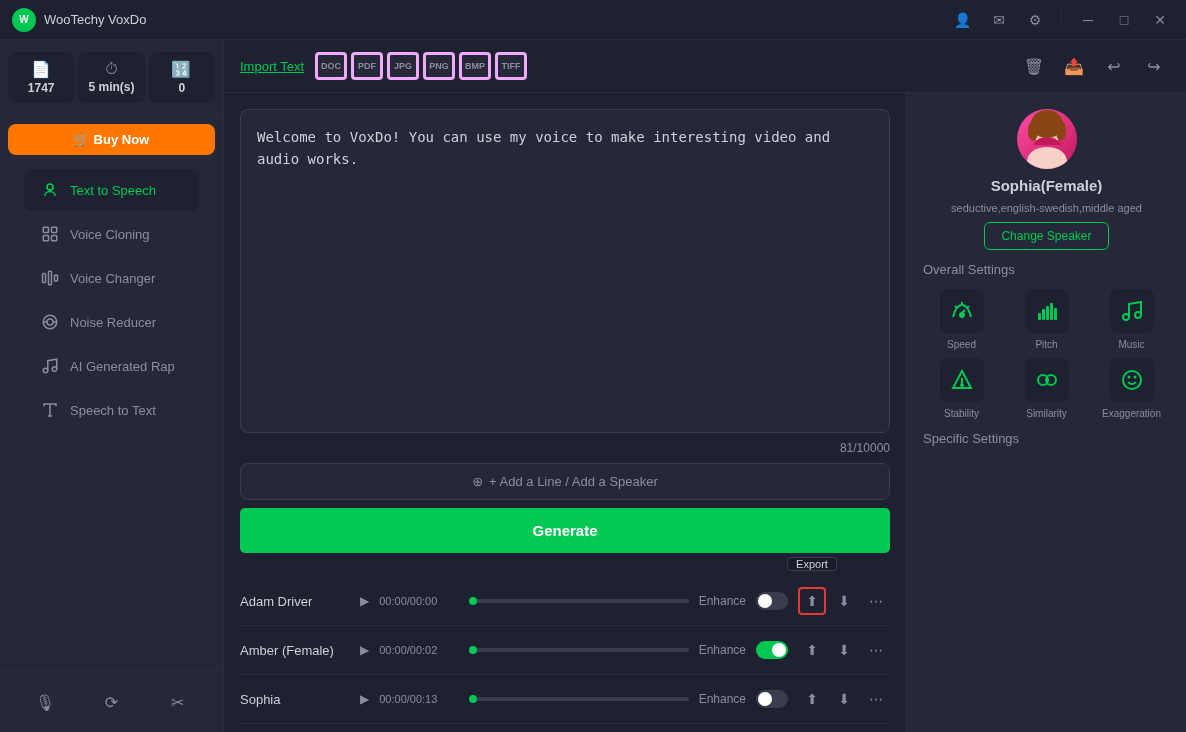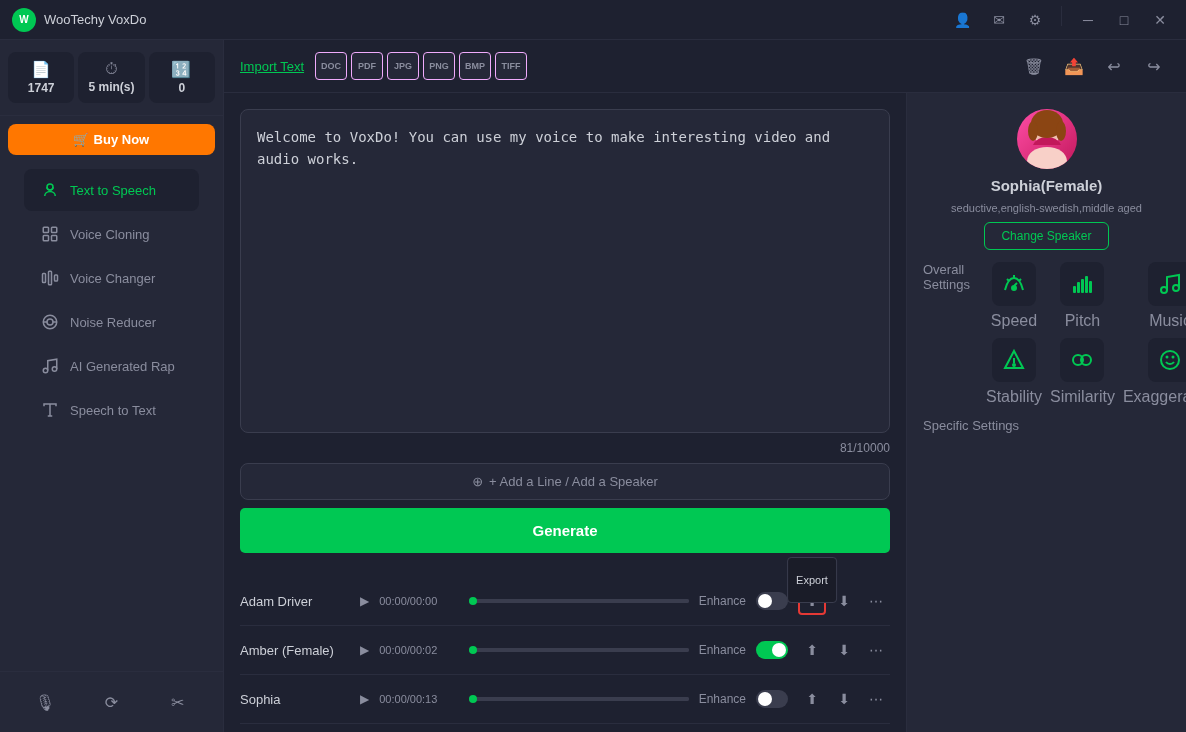--- a/index.html
+++ b/index.html
@@ -32,21 +32,21 @@
     .sidebar-bottom { display: flex; justify-content: space-around; padding: 12px; border-top: 1px solid #2a2d3e; }
     .sidebar-bottom-btn { width: 36px; height: 36px; display: flex; align-items: center; justify-content: center; cursor: pointer; color: #8a8d9e; font-size: 16px; border-radius: 6px; }
 
     
     .content-area { flex: 1; display: flex; flex-direction: column; background: #1e2130; overflow: hidden; }
 
     
     .toolbar { display: flex; align-items: center; padding: 10px 16px; border-bottom: 1px solid #2a2d3e; gap: 8px; }
     .toolbar-link { color: #00c853; font-size: 13px; text-decoration: underline; cursor: pointer; margin-right: 3px; }
     .toolbar-file-btns { display: flex; gap: 4px; }
-    .file-btn { width: 32px; height: 28px; background: #252838; border-radius: 4px; display: flex; align-items: center; justify-content: center; cursor: pointer; font-size: 9px; color: #8a8d9e; border: 1px solid #f0abfc; font-weight: bold; }
+    .file-btn { width: 32px; height: 28px; background: #252838; border-radius: 4px; display: flex; align-items: center; justify-content: center; cursor: pointer; font-size: 9px; color: #8a8d9e; border: 3px solid #f0abfc; font-weight: bold; }
     .toolbar-spacer { flex: 1; }
     .toolbar-actions { display: flex; gap: 8px; align-items: center; }
     .toolbar-action-btn { width: 32px; height: 32px; display: flex; align-items: center; justify-content: center; cursor: pointer; color: #8a8d9e; font-size: 16px; border-radius: 6px; }
 
     
     .split-content { display: flex; flex: 1; overflow: hidden; }
 
     
     .editor-panel { flex: 1; display: flex; flex-direction: column; padding: 16px; gap: 8px; overflow: hidden; }
     .text-editor { flex: 1; background: #252838; border: 1px solid #3a3d4e; border-radius: 8px; padding: 16px; font-size: 14px; color: #cdd0d8; resize: none; outline: none; line-height: 1.6; min-height: 280px; }
@@ -64,37 +64,37 @@
     .track-bar-fill { height: 100%; background: #3a3d4e; border-radius: 2px; }
     .track-dot { width: 8px; height: 8px; background: #00c853; border-radius: 50%; position: absolute; top: -2px; left: 0; }
     .track-enhance { display: flex; align-items: center; gap: 6px; font-size: 12px; color: #8a8d9e; flex-shrink: 0; }
     .toggle { width: 32px; height: 18px; background: #3a3d4e; border-radius: 9px; position: relative; cursor: pointer; flex-shrink: 0; }
     .toggle.on { background: #00c853; }
     .toggle-thumb { width: 14px; height: 14px; background: white; border-radius: 50%; position: absolute; top: 2px; left: 2px; transition: left 0.2s; }
     .toggle.on .toggle-thumb { left: 16px; }
     .track-actions { display: flex; gap: 4px; flex-shrink: 0; }
     .track-action-btn { width: 28px; height: 28px; display: flex; align-items: center; justify-content: center; cursor: pointer; color: #8a8d9e; font-size: 14px; border-radius: 4px; position: relative; }
     .track-action-btn.export-highlight { border: 2px solid #e53935; }
-    .export-tooltip { position: absolute; top: -32px; left: 50%; transform: translateX(-50%); background: #1a1c28; border: 1px solid #3a3d4e; border-radius: 4px; padding: 16px 8px; font-size: 11px; color: #cdd0d8; white-space: nowrap; pointer-events: none; }
+    .export-tooltip { position: absolute; top: -32px; left: 50%; transform: translateX(-50%); background: #1a1c28; border: 1px solid #3a3d4e; border-radius: 4px; padding: 0 8px; font-size: 11px; color: #cdd0d8; white-space: nowrap; pointer-events: none; }
 
     
     .right-panel { width: 280px; background: #252838; border-left: 1px solid #2a2d3e; display: flex; flex-direction: column; flex-shrink: 0; padding: 16px; gap: 12px; overflow-y: auto; }
     .avatar-section { display: flex; flex-direction: column; align-items: center; gap: 8px; }
     .avatar { width: 60px; height: 60px; border-radius: 50%; background: linear-gradient(135deg, #ff4da6, #c2185b); display: flex; align-items: center; justify-content: center; font-size: 24px; overflow: hidden; }
     .speaker-name { font-size: 15px; font-weight: bold; color: #cdd0d8; }
     .speaker-tags { font-size: 11px; color: #8a8d9e; text-align: center; }
     .change-speaker-btn { background: transparent; border: 1px solid #00c853; border-radius: 6px; padding: 6px 16px; font-size: 12px; color: #00c853; cursor: pointer; }
 
-    .settings-section { display: flex; flex-direction: row; gap: 16px; }
+    .settings-section { display: flex; flex-direction: column; gap: 8px; }
     .settings-title { font-size: 13px; color: #8a8d9e; margin-bottom: 4px; }
     .settings-grid { display: grid; grid-template-columns: repeat(3, 1fr); gap: 8px; }
     .setting-item { display: flex; flex-direction: column; align-items: center; gap: 6px; cursor: pointer; }
     .setting-icon { width: 44px; height: 44px; background: #1e2130; border-radius: 8px; display: flex; align-items: center; justify-content: center; }
     .setting-icon svg { color: #00c853; }
-    .setting-label { font-size: 16px; color: #8a8d9e; }
+    .setting-label { font-size: 10px; color: #8a8d9e; }
     .specific-settings-grid { display: grid; grid-template-columns: repeat(3, 1fr); gap: 8px; }
   </style>
 </head>
 <body>
 
 <div class="titlebar">
   <div class="titlebar-logo">W</div>
   <span class="titlebar-title">WooTechy VoxDo</span>
   <div class="titlebar-controls">
 

